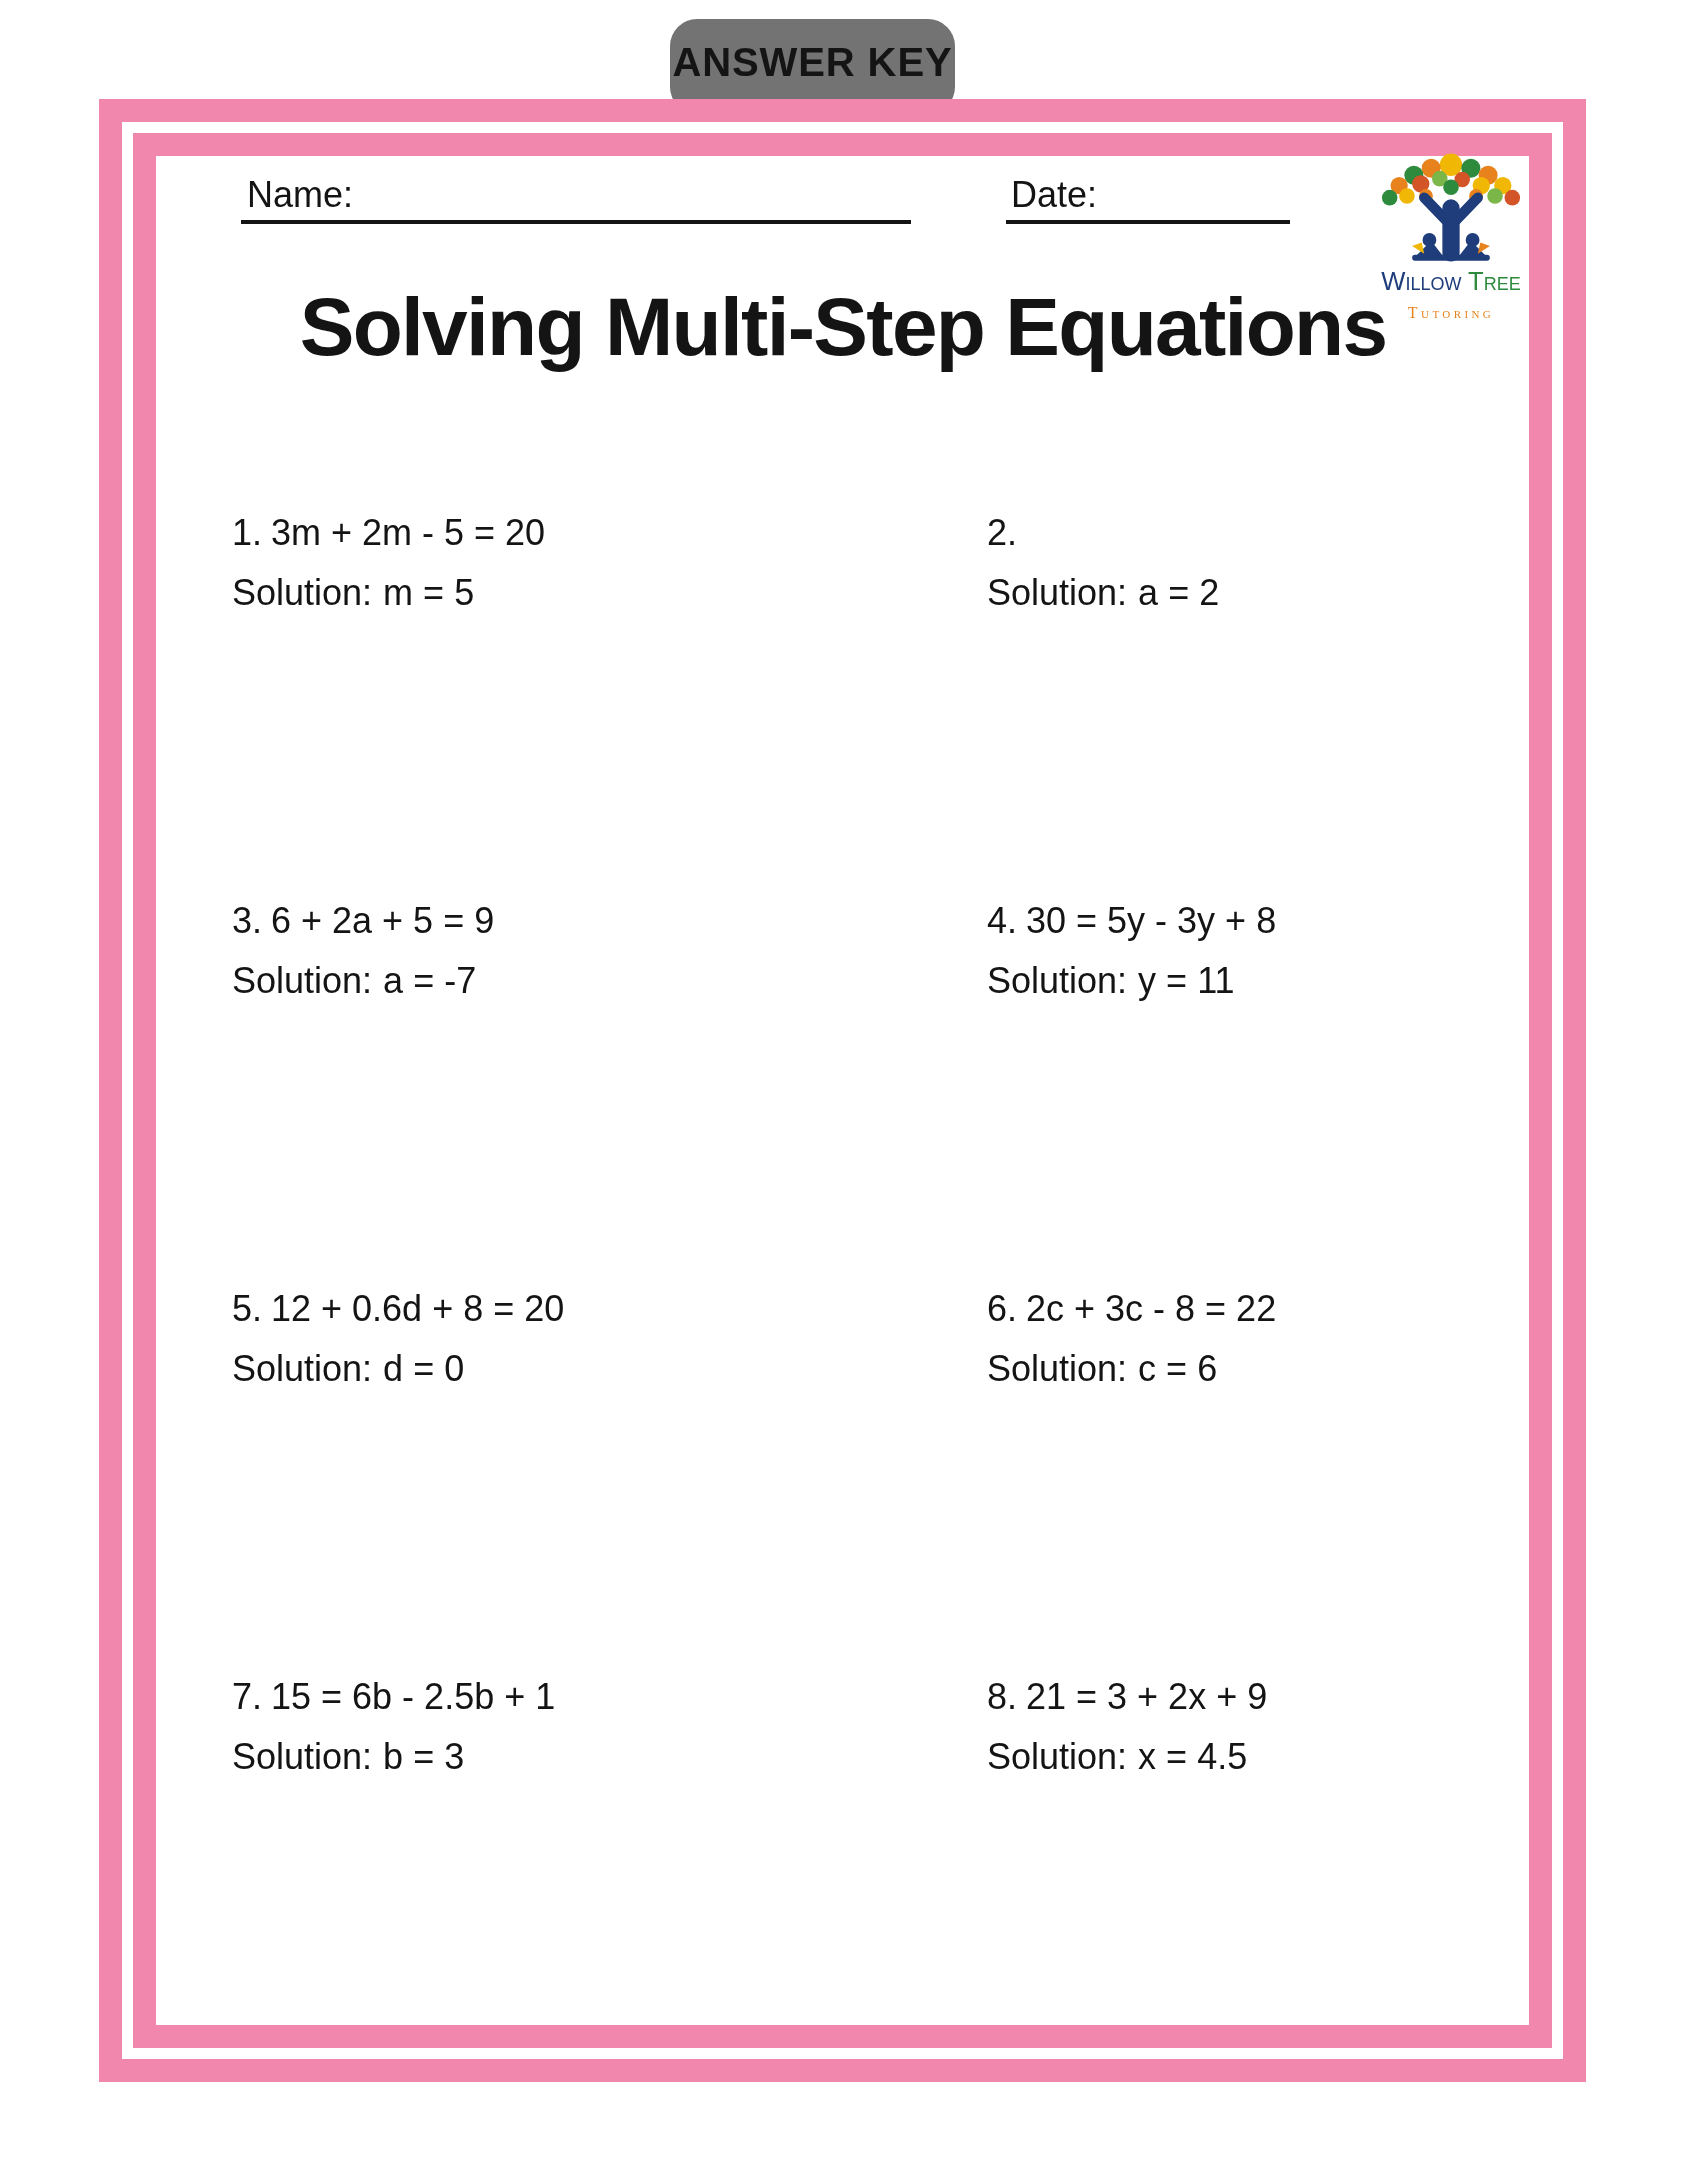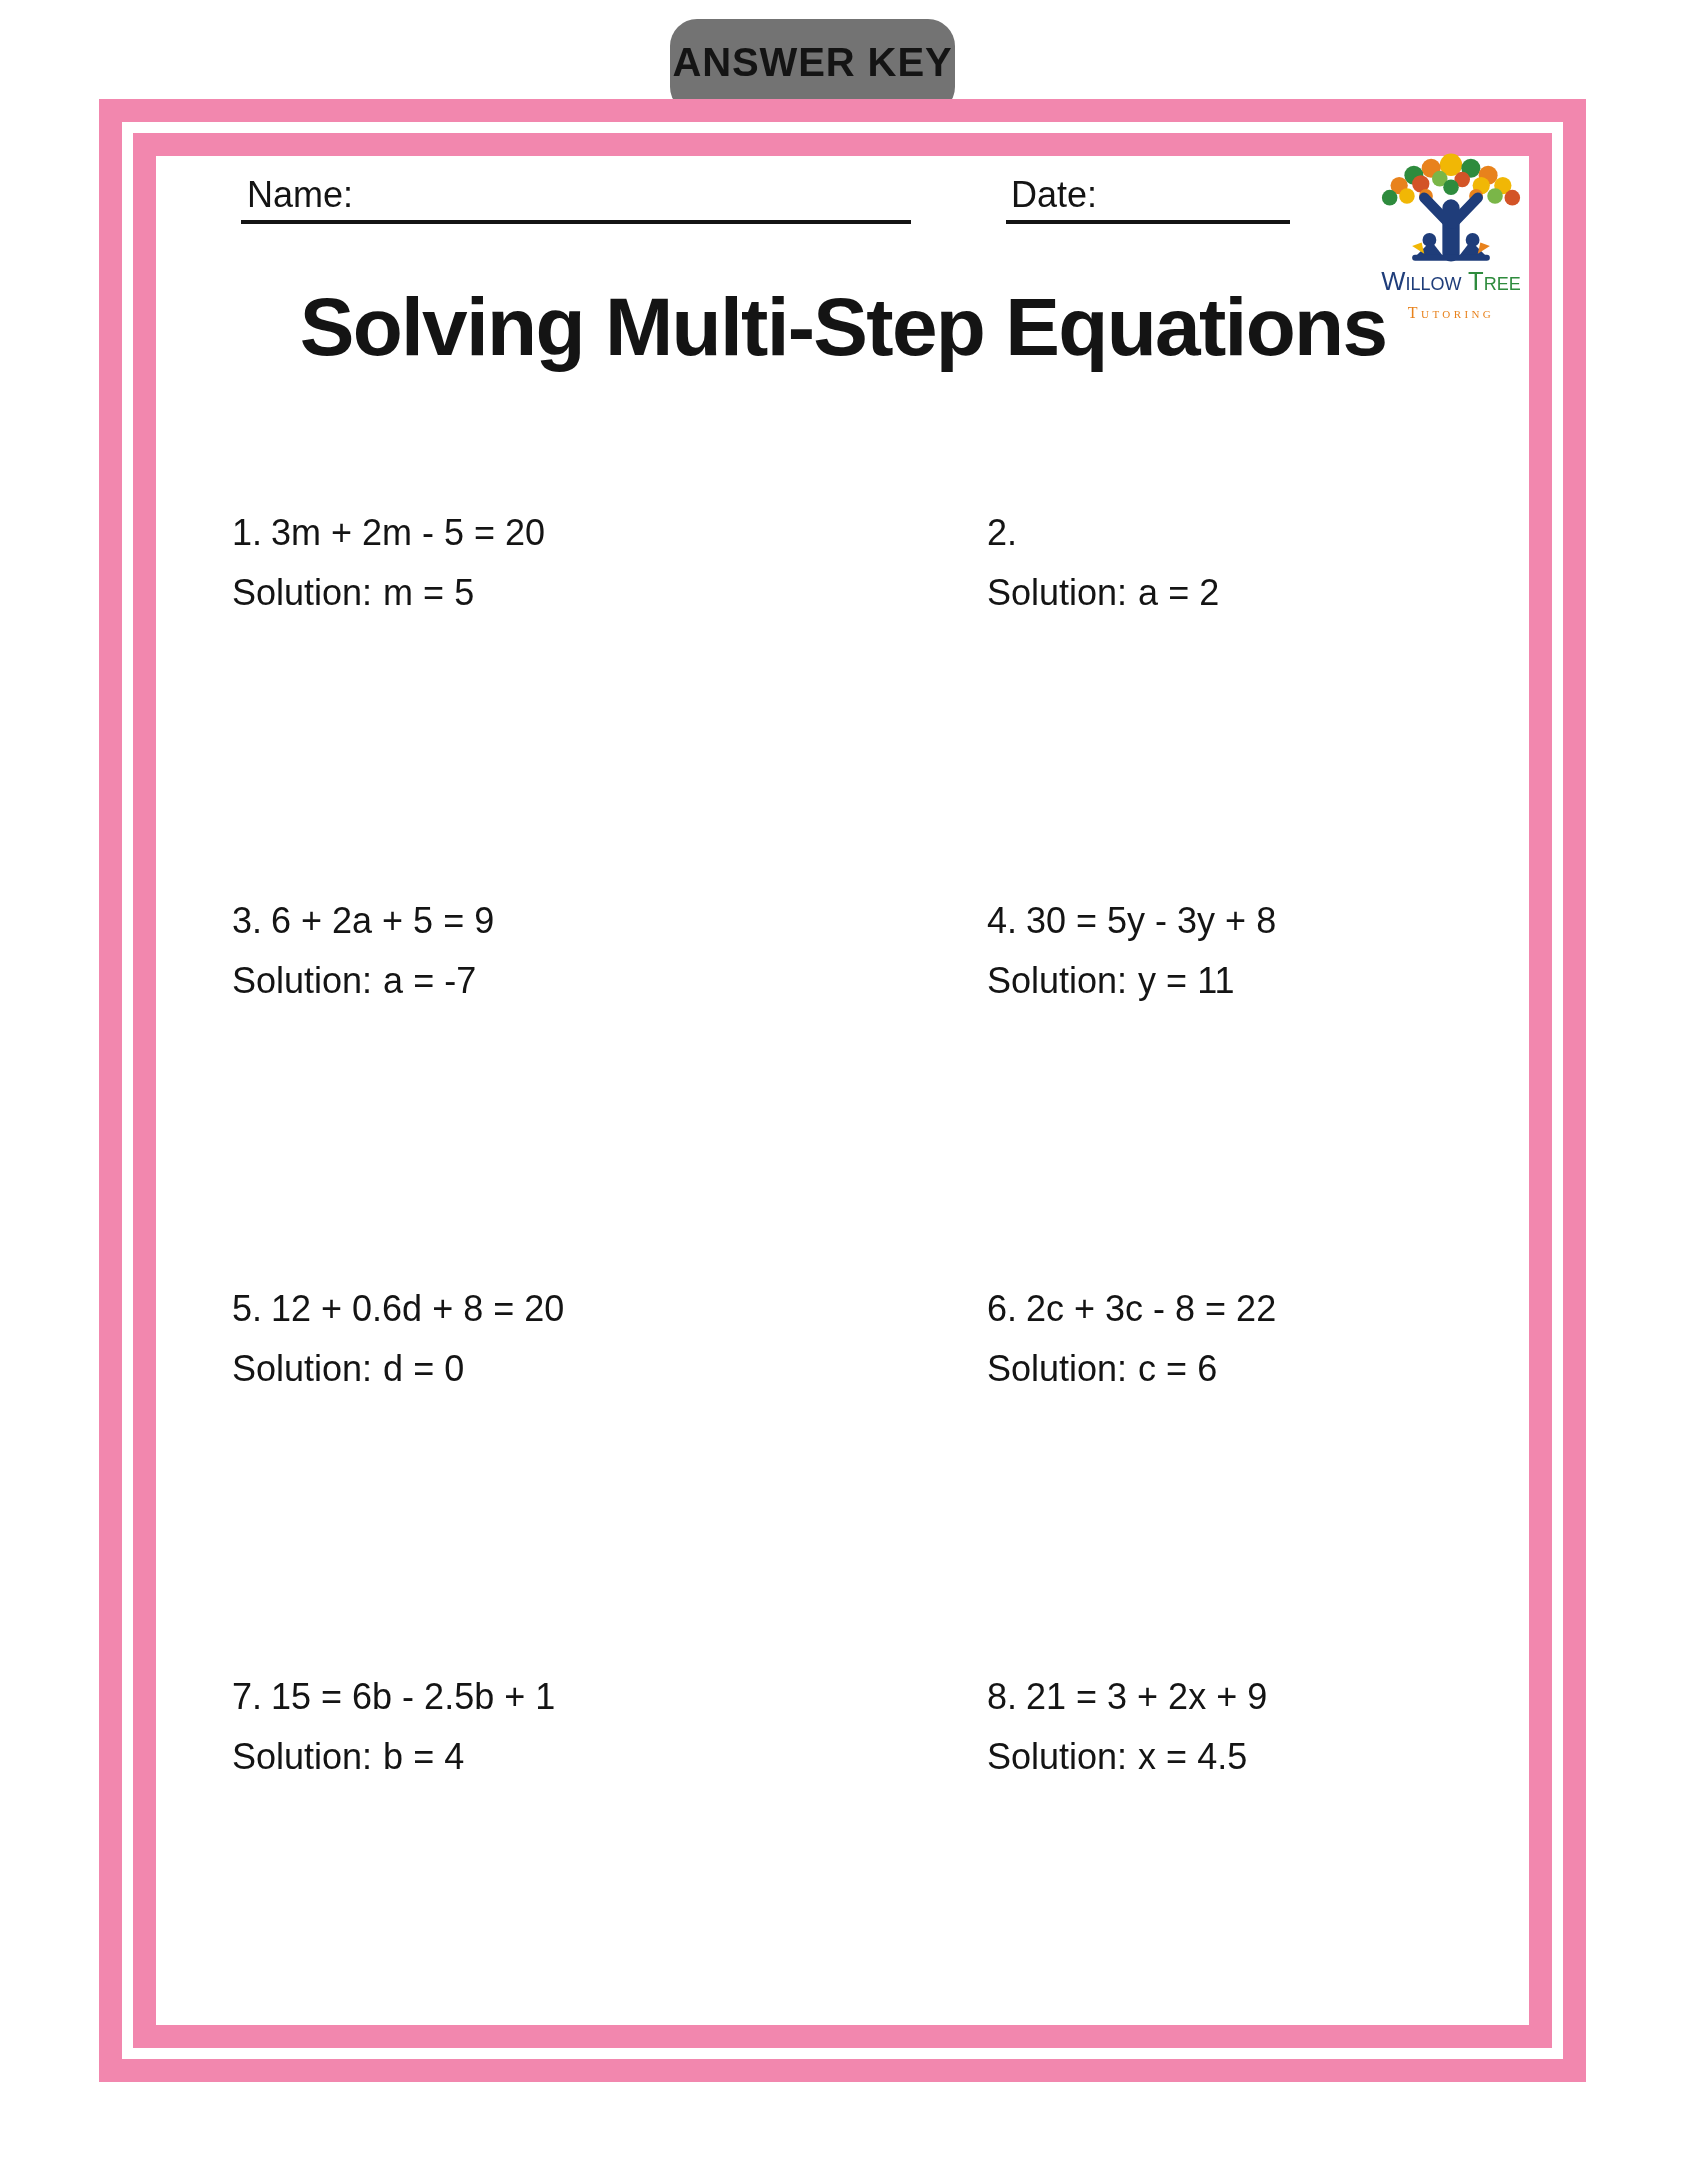--- a/index.html
+++ b/index.html
@@ -185,21 +185,21 @@
         </div>
       </div>
 
       <div class="problem">
         <div class="eq-line">
           <span class="p-num">7.</span>
           <span class="p-eq">15 = 6b - 2.5b + 1</span>
         </div>
         <div class="sol-line">
           <span>Solution:</span>
-          <span>b = 4</span>
+          <span>b = 3</span>
         </div>
       </div>
 
       <div class="problem">
         <div class="eq-line">
           <span class="p-num">8.</span>
           <span class="p-eq">21 = 3 + 2x + 9</span>
         </div>
         <div class="sol-line">
           <span>Solution:</span>

